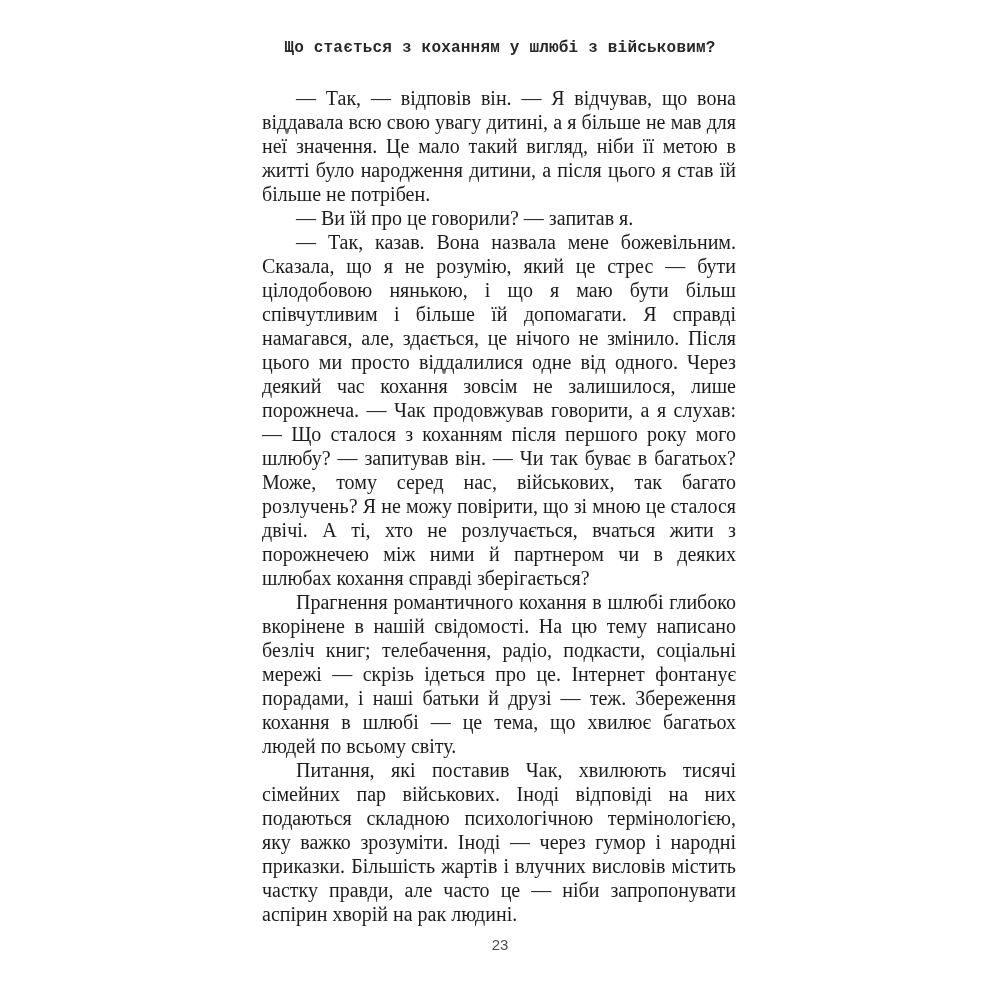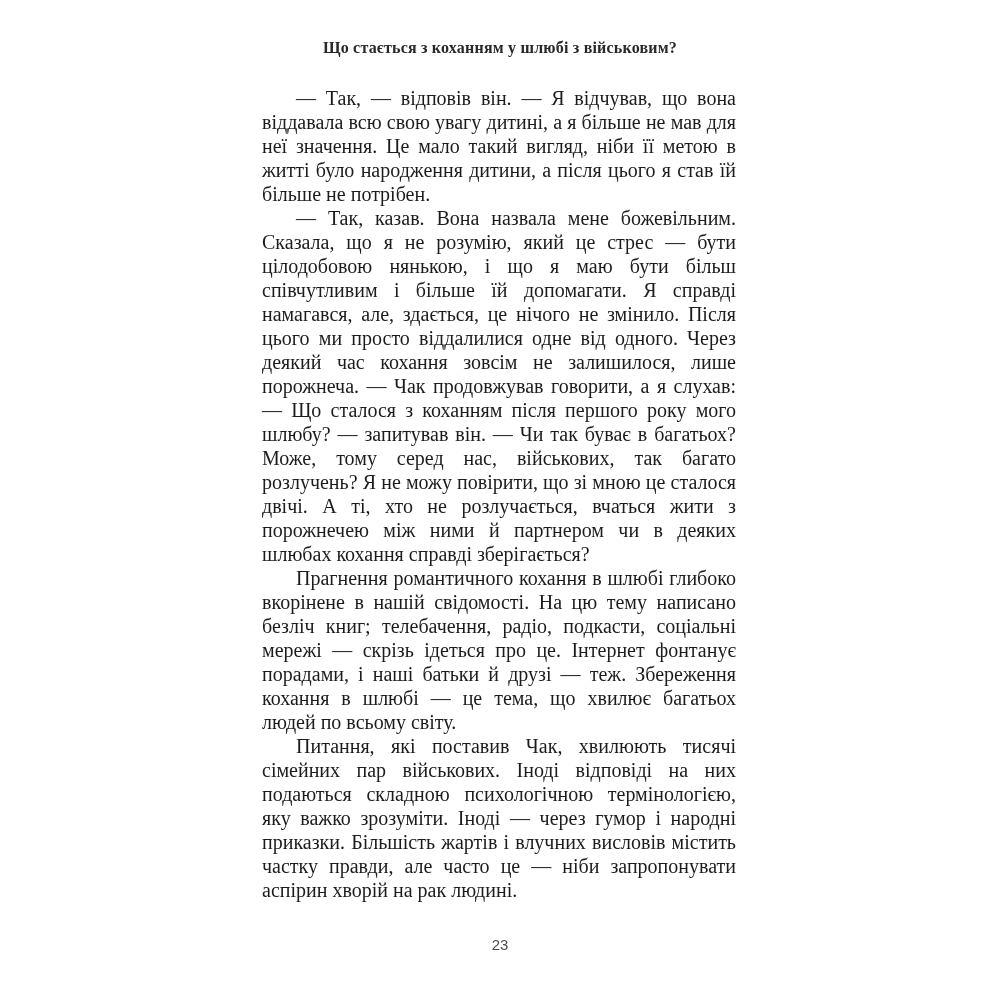--- a/index.html
+++ b/index.html
@@ -18,21 +18,21 @@
     background: var(--bg, #ffffff);
     font-family: "Liberation Serif", serif;
   }
 
   .running-header {
     position: absolute;
     top: 39px;
     left: 0;
     right: 0;
     text-align: center;
-    font-family: Liberation Serif, serif;
+    font-family: Liberation Mono, monospace;
     font-weight: bold;
     font-size: 16px;
     letter-spacing: 0.2px;
     color: var(--header-color, #282828);
   }
 
   .text-block {
     position: absolute;
     top: 86px;
     left: 262px;
@@ -62,20 +62,21 @@
 </style>
 </head>
 <body>
 
 <div class="page">
 
   <div class="running-header">Що стається з коханням у шлюбі з військовим?</div>
 
   <div class="text-block">
       <p class="para">— Так, — відповів він. — Я відчував, що вона віддавала всю свою увагу дитині, а я більше не мав для неї значення. Це мало такий вигляд, ніби її метою в житті було народження дитини, а після цього я став їй більше не потрібен.</p>
+      <p class="para">— Ви їй про це говорили? — запитав я.</p>
       <p class="para">— Так, казав. Вона назвала мене божевільним. Сказала, що я не розумію, який це стрес — бути цілодобовою нянькою, і що я маю бути більш співчутливим і більше їй допомагати. Я справді намагався, але, здається, це нічого не змінило. Після цього ми просто віддалилися одне від одного. Через деякий час кохання зовсім не залишилося, лише порожнеча. — Чак продовжував говорити, а я слухав: — Що сталося з коханням після першого року мого шлюбу? — запитував він. — Чи так буває в багатьох? Може, тому серед нас, військових, так багато розлучень? Я не можу повірити, що зі мною це сталося двічі. А ті, хто не розлучається, вчаться жити з порожнечею між ними й партнером чи в деяких шлюбах кохання справді зберігається?</p>
       <p class="para">Прагнення романтичного кохання в шлюбі глибоко вкорінене в нашій свідомості. На цю тему написано безліч книг; телебачення, радіо, подкасти, соціальні мережі — скрізь ідеться про це. Інтернет фонтанує порадами, і наші батьки й друзі — теж. Збереження кохання в шлюбі — це тема, що хвилює багатьох людей по всьому світу.</p>
       <p class="para">Питання, які поставив Чак, хвилюють тисячі сімейних пар військових. Іноді відповіді на них подаються складною психологічною термінологією, яку важко зрозуміти. Іноді — через гумор і народні приказки. Більшість жартів і влучних висловів містить частку правди, але часто це — ніби запропонувати аспірин хворій на рак людині.</p>
     </div>
 
   <div class="page-number">23</div>
 
 </div>
 
 </body></html>

